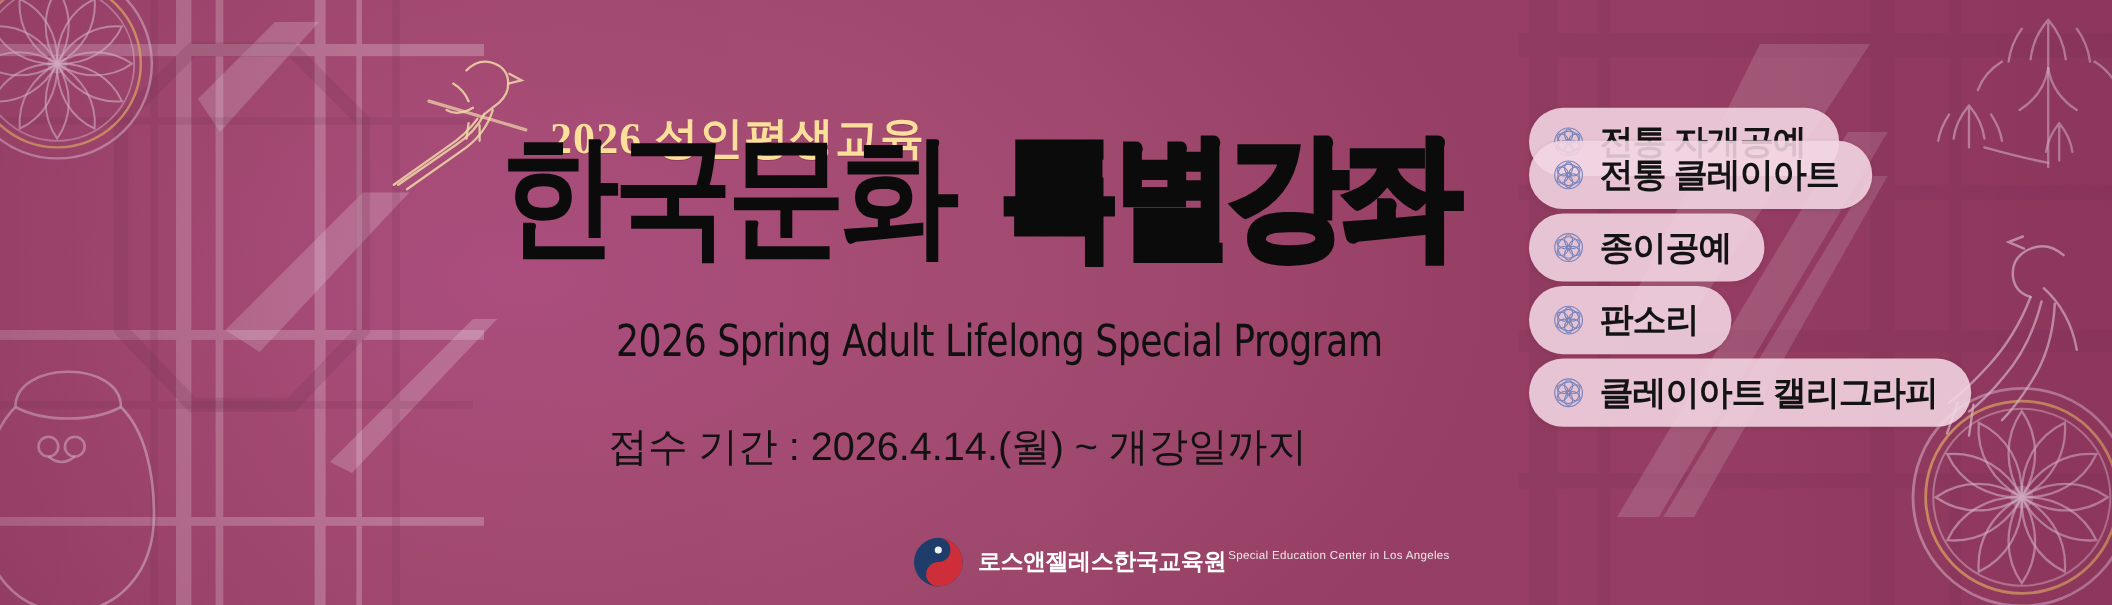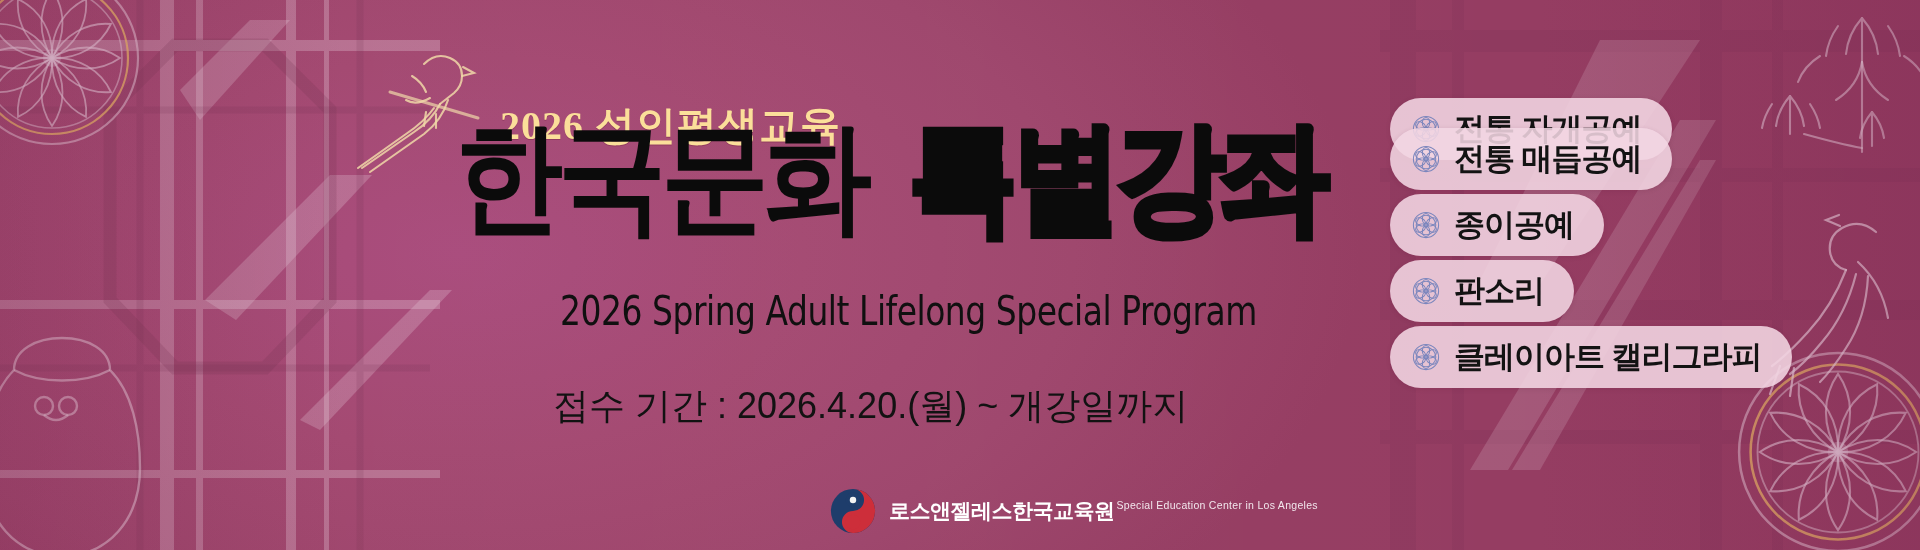--- a/index.html
+++ b/index.html
@@ -255,21 +255,21 @@
 
     <div class="eyebrow">2026 성인평생교육</div>
 
     <div class="title-row">
       <span class="title-solid">한국문화</span>
       <span class="title-outline">특별강좌</span>
     </div>
 
     <div class="subtitle-en">2026 Spring Adult Lifelong Special Program</div>
 
-    <div class="period">접수 기간 : 2026.4.20.(월) ~ 개강일까지</div>
+    <div class="period">접수 기간 : 2026.4.14.(월) ~ 개강일까지</div>
 
     <div class="logo">
       <span class="logo-mark">
         <svg viewBox="0 0 100 100" xmlns="http://www.w3.org/2000/svg">
           <circle cx="50" cy="50" r="48" fill="#1e3d6b"></circle>
           <path d="M50 2 A48 48 0 0 1 50 98 A24 24 0 0 1 50 50 A24 24 0 0 0 50 2 Z" fill="#cd2e3a"></path>
           <circle cx="50" cy="26" r="16" fill="#1e3d6b"></circle>
           <circle cx="50" cy="74" r="16" fill="#cd2e3a"></circle>
           <circle cx="50" cy="26" r="7" fill="#f3f3f3"></circle>
         </svg>
@@ -311,21 +311,21 @@
             <ellipse cx="20" cy="11" rx="5.2" ry="7.5"></ellipse>
             <ellipse cx="20" cy="11" rx="5.2" ry="7.5" transform="rotate(60 20 20)"></ellipse>
             <ellipse cx="20" cy="11" rx="5.2" ry="7.5" transform="rotate(120 20 20)"></ellipse>
             <ellipse cx="20" cy="11" rx="5.2" ry="7.5" transform="rotate(180 20 20)"></ellipse>
             <ellipse cx="20" cy="11" rx="5.2" ry="7.5" transform="rotate(240 20 20)"></ellipse>
             <ellipse cx="20" cy="11" rx="5.2" ry="7.5" transform="rotate(300 20 20)"></ellipse>
           </g>
           <circle cx="20" cy="20" r="3.2"></circle>
         </svg>
       </span>
-      <span class="pill-label">전통 매듭공예</span>
+      <span class="pill-label">전통 클레이아트</span>
     </div>
 
     <div class="pill p2">
       <span class="pill-icon">
         <svg viewBox="0 0 40 40" xmlns="http://www.w3.org/2000/svg" fill="none" stroke="#7b86bd" stroke-width="1.5">
           <circle cx="20" cy="20" r="18"></circle>
           <circle cx="20" cy="20" r="14"></circle>
           <g>
             <ellipse cx="20" cy="11" rx="5.2" ry="7.5"></ellipse>
             <ellipse cx="20" cy="11" rx="5.2" ry="7.5" transform="rotate(60 20 20)"></ellipse>

